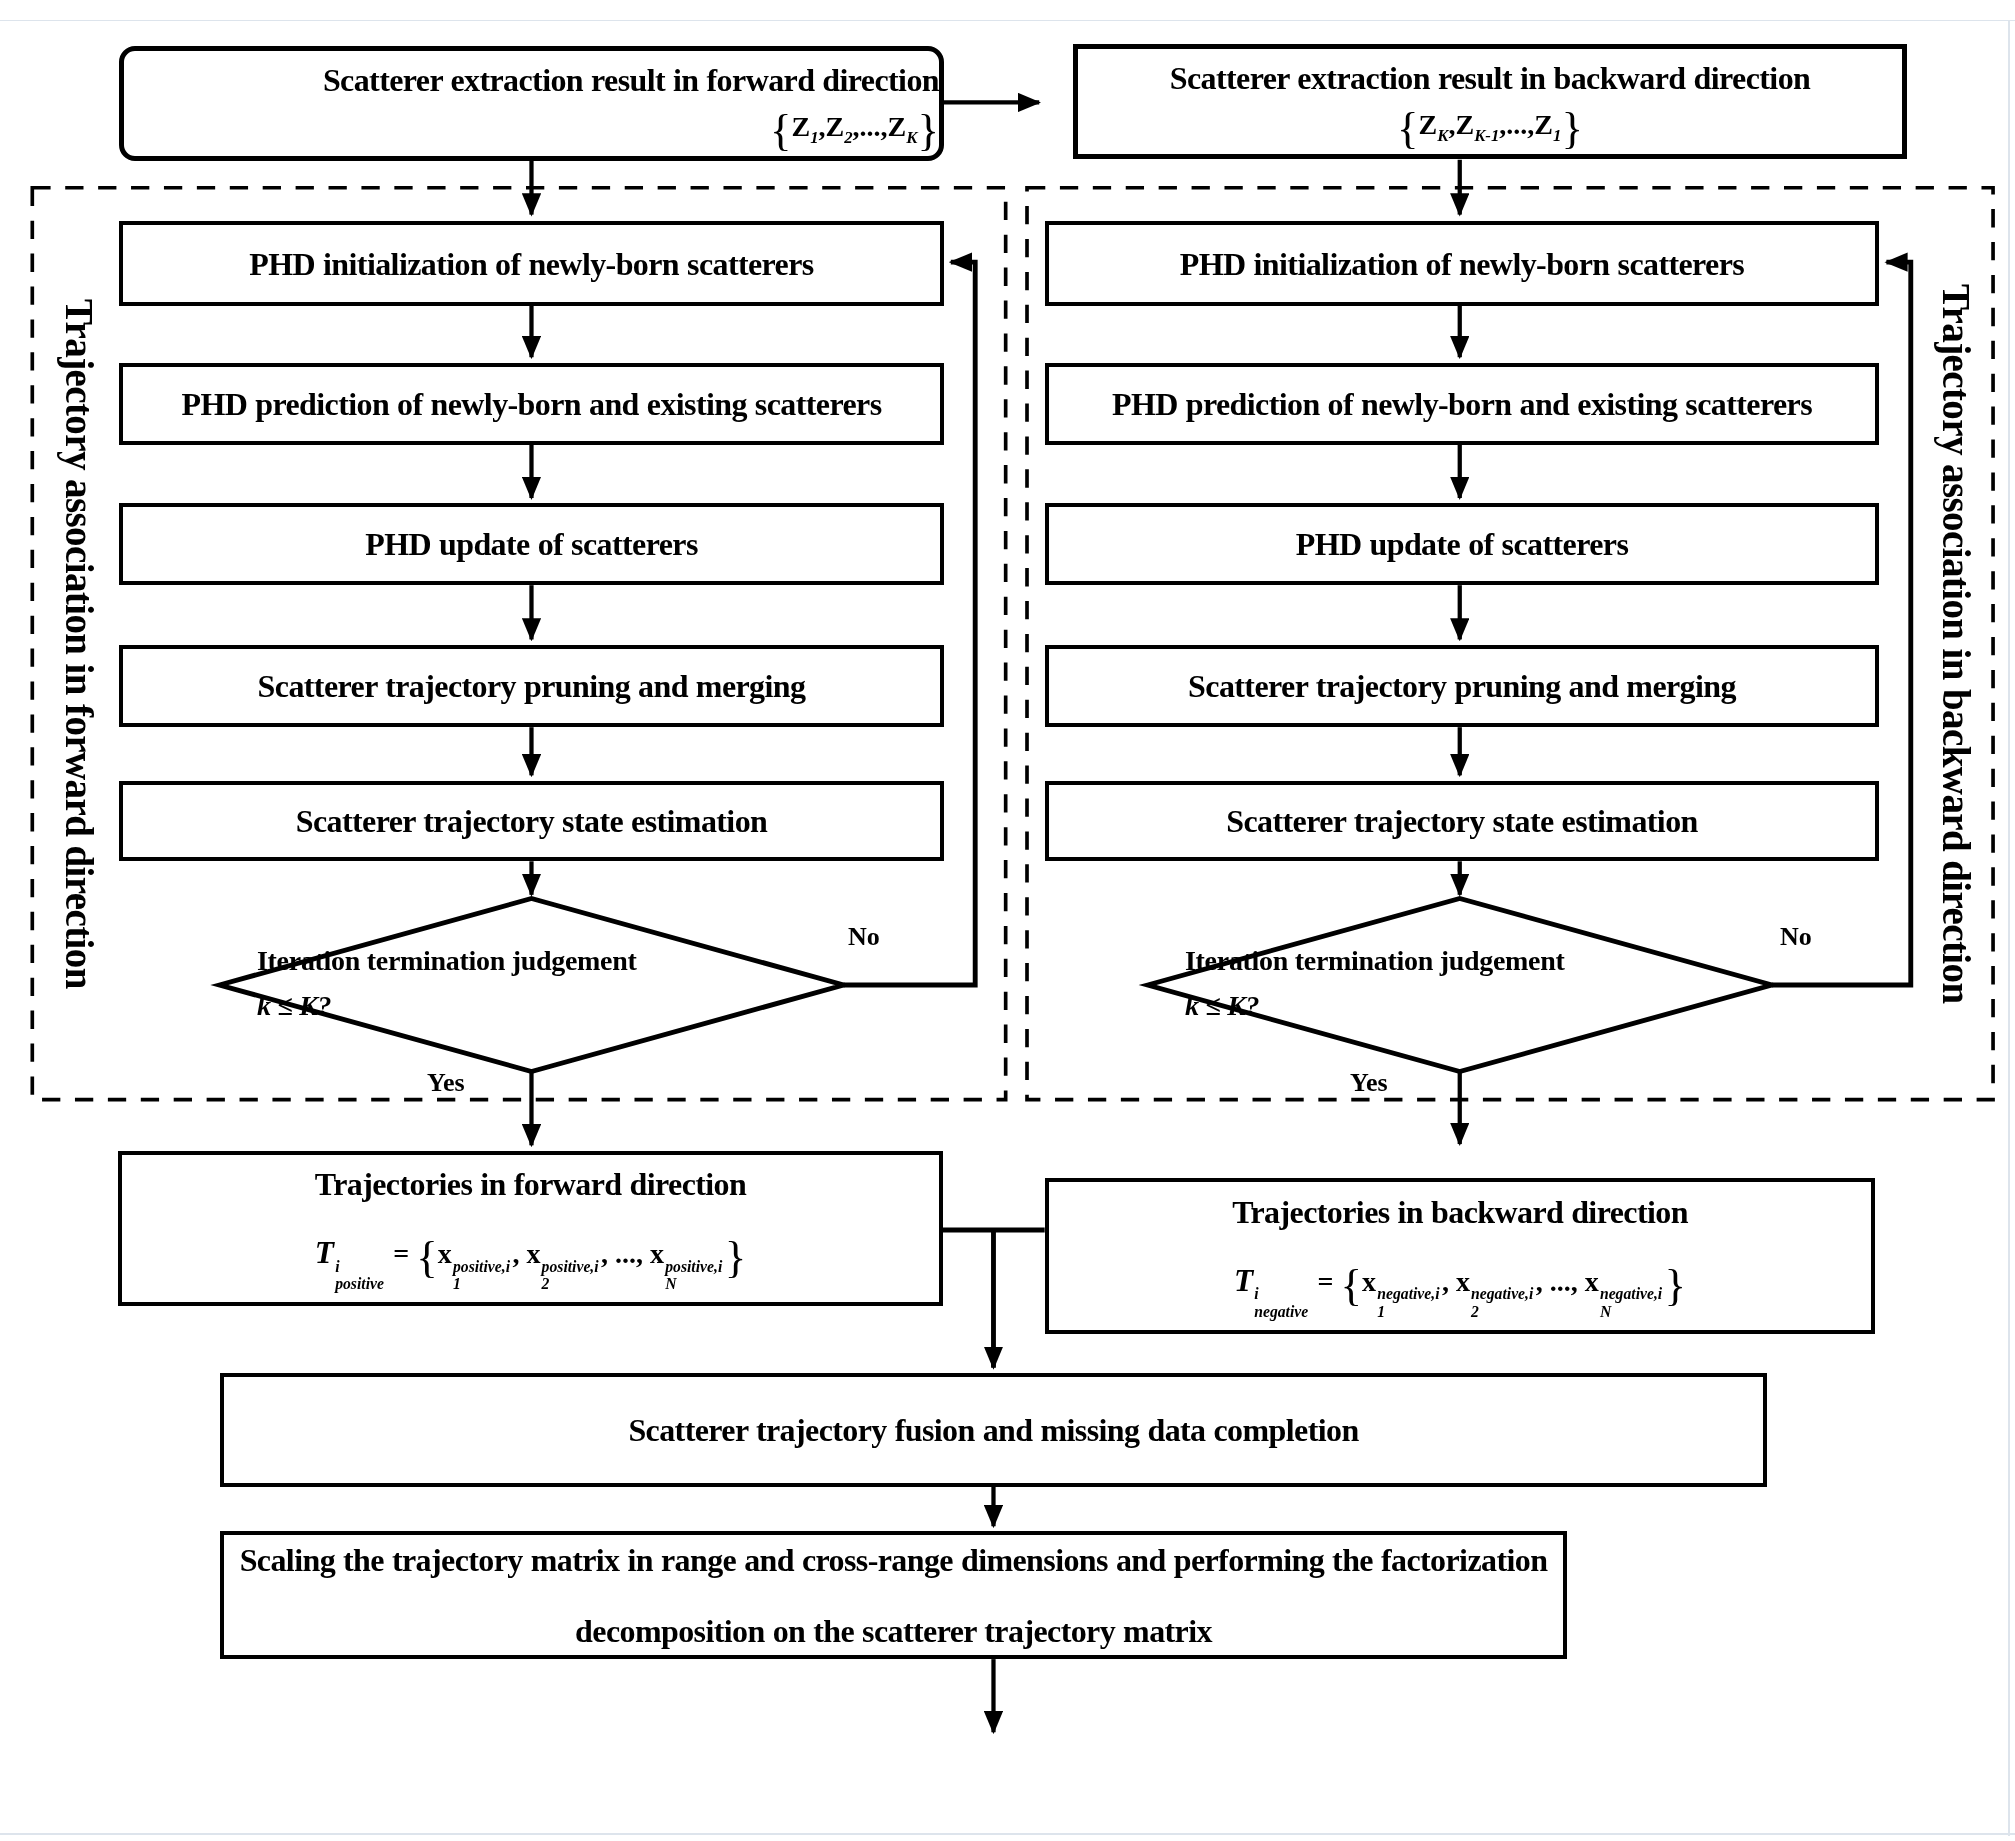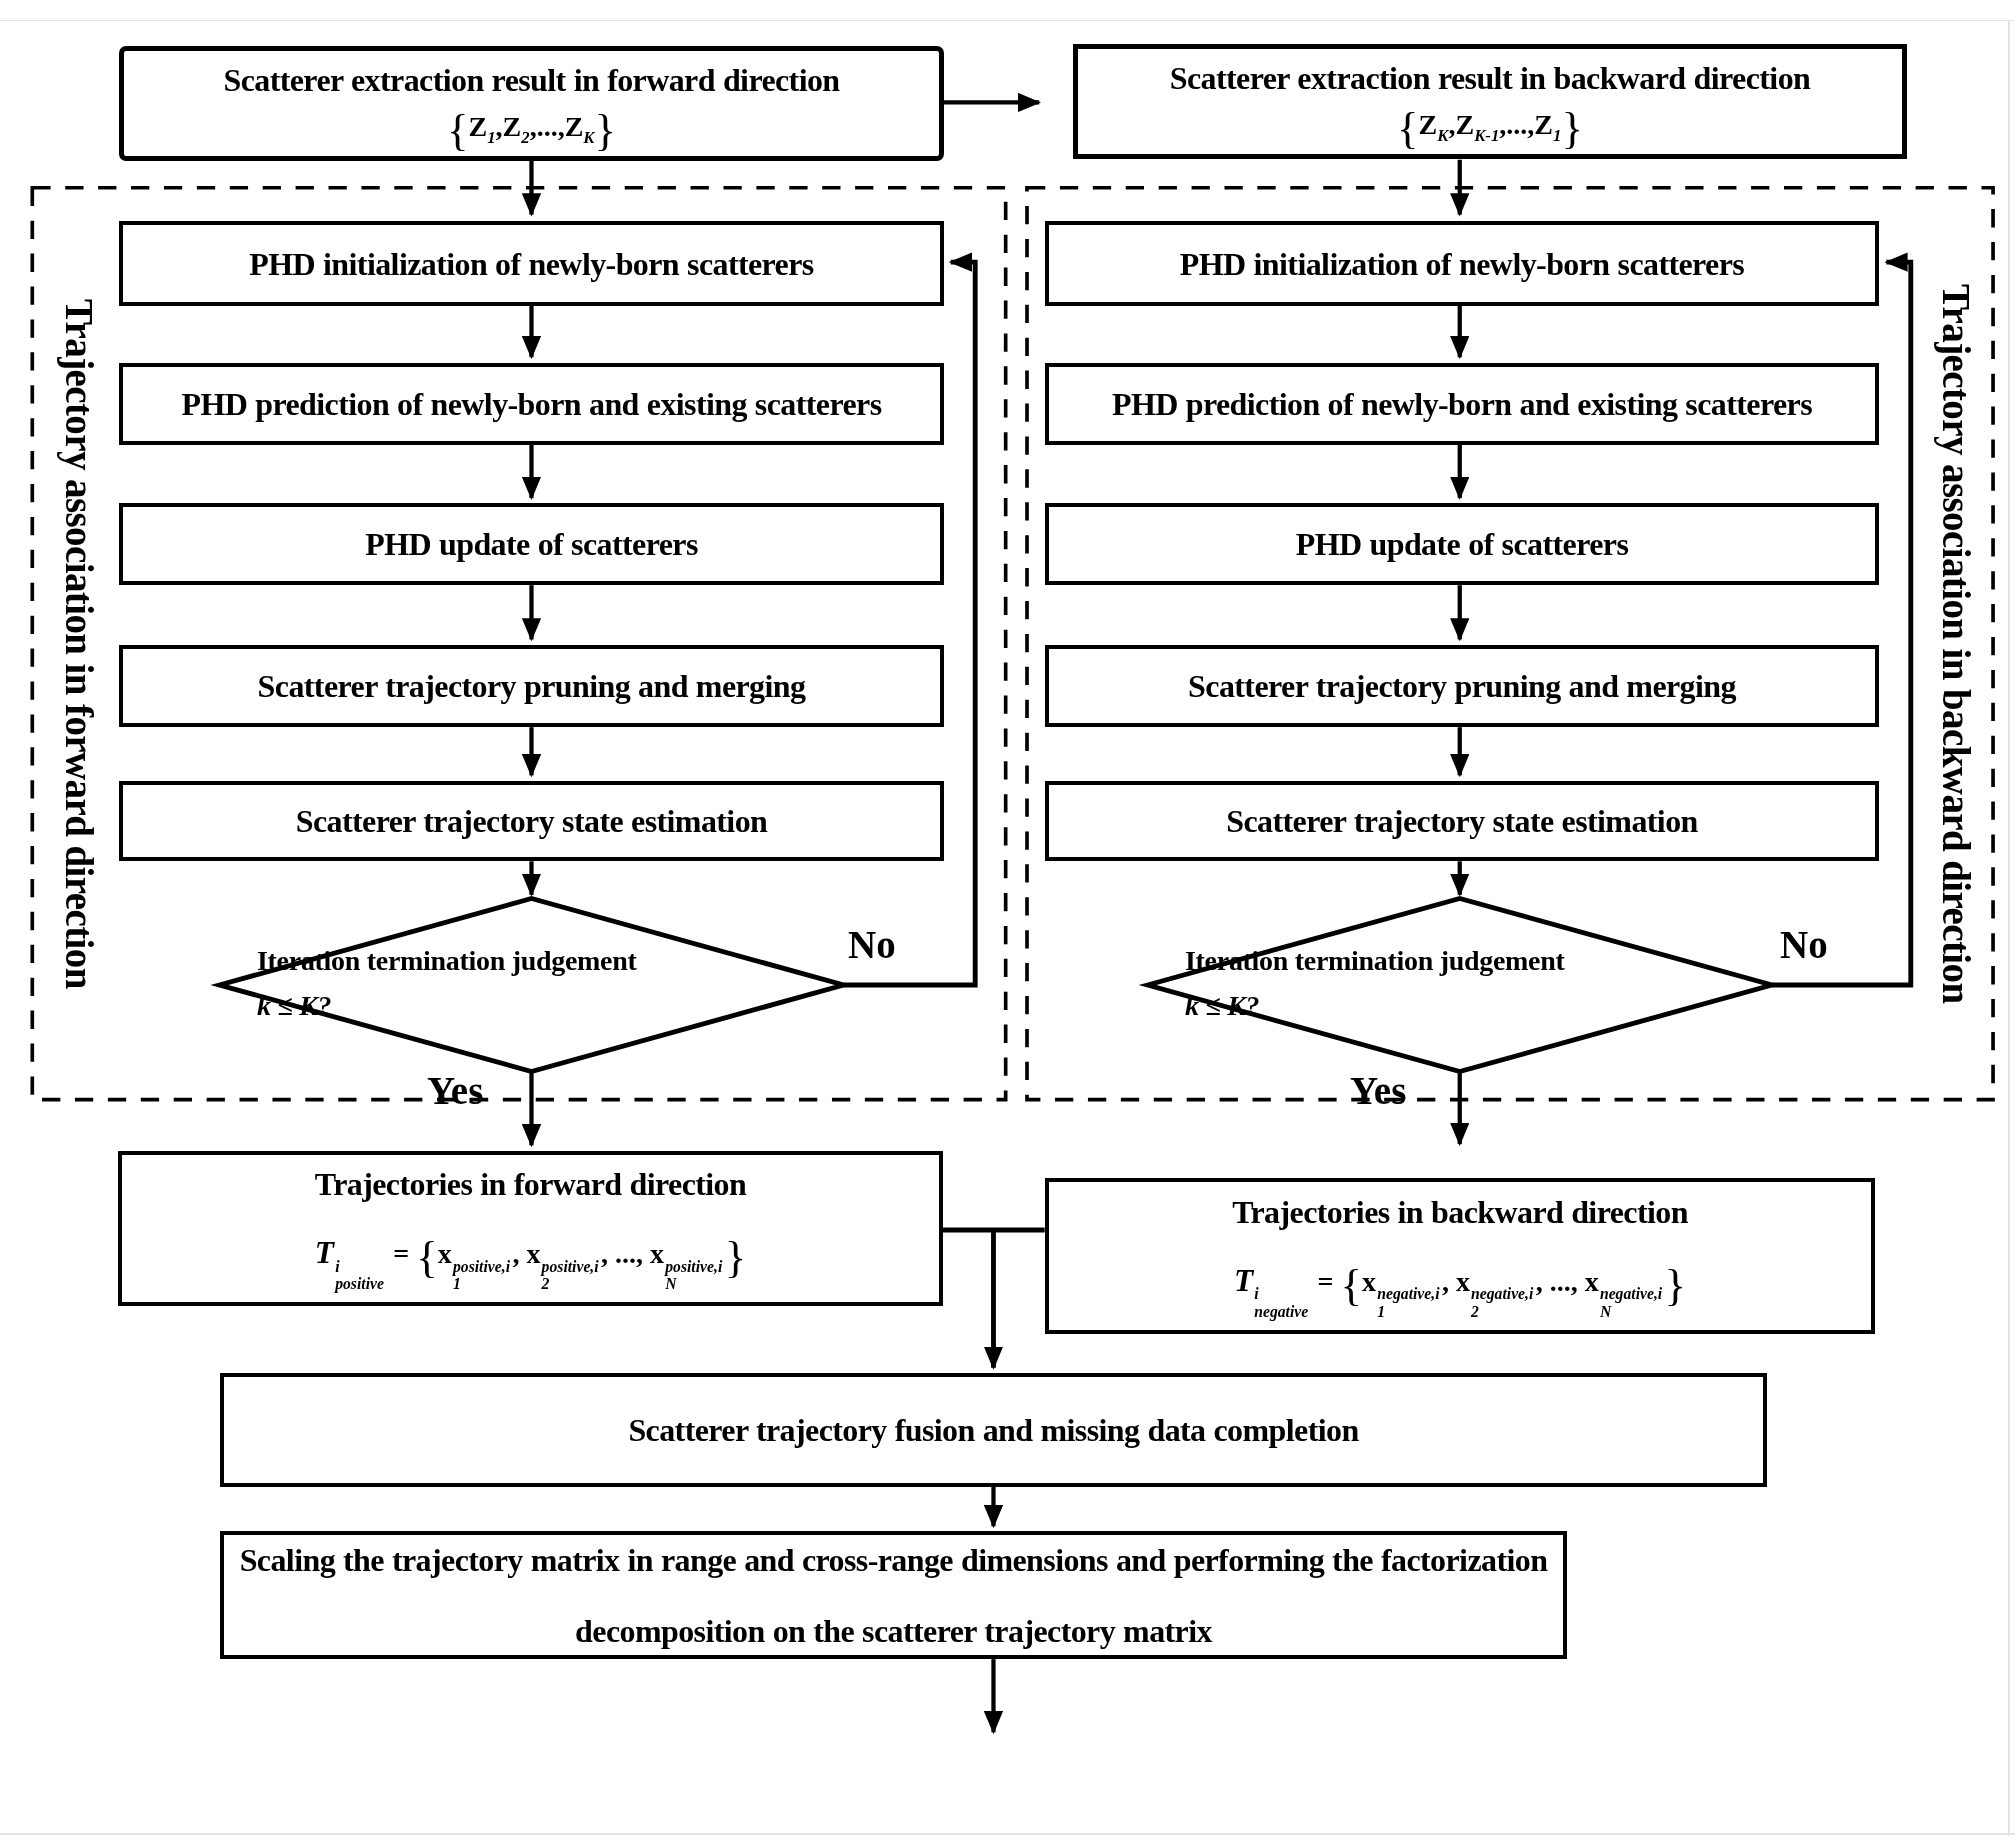--- a/index.html
+++ b/index.html
@@ -26,21 +26,21 @@
     justify-content:center;
     text-align:center;
   }
   .node .label{
     font-weight:700;
     font-size:32px;
     letter-spacing:-0.6px;
     word-spacing:0.6px;
     line-height:1.25;
   }
-  .rounded{border-radius:7px;}
+  .rounded{border-radius:16px;align-items:flex-end;}
   .r36{border-radius:22px;}
   .sidelabel{
     position:absolute;
     writing-mode:vertical-rl;
     text-align:center;
     font-weight:700;
     font-size:39px;
     letter-spacing:-0.6px;
     display:flex;
     align-items:center;
@@ -53,21 +53,21 @@
     text-align:left;
     font-weight:700;
     font-size:28px;
     letter-spacing:-0.3px;
     line-height:1.6;
   }
   .diamond-text .cond{font-weight:600;font-style:italic;font-size:28px;}
   .branch{
     position:absolute;
     font-weight:700;
-    font-size:39px;
+    font-size:26px;
   }
 
   
   .formula{
     font-weight:700;
     font-size:28px;
     letter-spacing:0;
     white-space:nowrap;
   }
   .formula .brace{font-weight:400;font-size:1.6em;vertical-align:-0.2em;line-height:0;}

